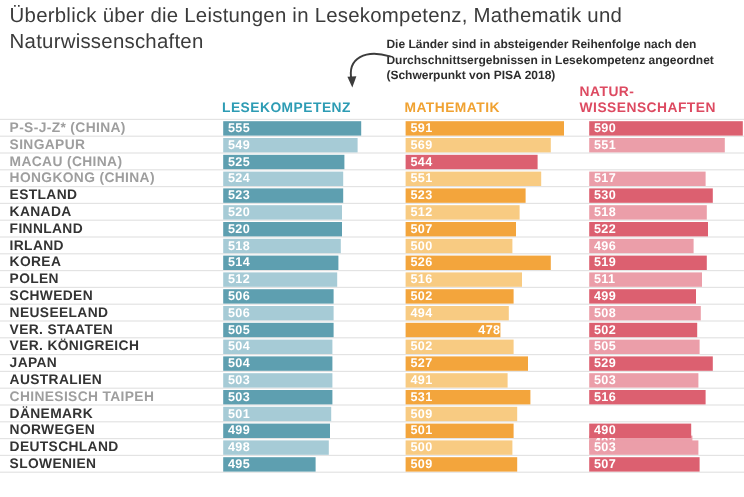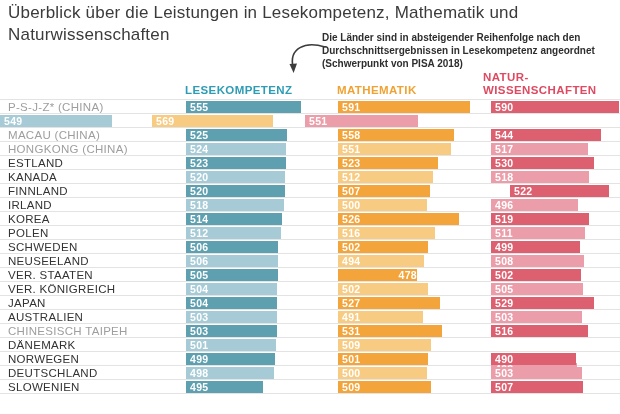--- a/index.html
+++ b/index.html
@@ -56,21 +56,21 @@
   .row {
     display: flex;
     height: 14px;
     border-bottom: 1px solid #e3e3e3;
     align-items: stretch;
   }
   .country {
     flex: 0 0 186px;
     padding-left: 8px;
     font-size: 11.5px;
-    font-weight: 400;
+    font-weight: 700;
     letter-spacing: 0.3px;
     color: #333333;
     line-height: 14px;
     white-space: nowrap;
     overflow: hidden;
   }
   .country.muted { color: #9e9e9e; }
   .barcell { position: relative; }
   .barcell.reading { flex: 0 0 152px; }
   .barcell.math    { flex: 0 0 153px; }
@@ -123,20 +123,21 @@
             <span class="val">591</span>
           </div>
         </div>
         <div class="barcell science">
           <div class="bar" style="width: 128px; background: rgb(220, 96, 112);">
             <span class="val">590</span>
           </div>
         </div>
       </div>
       <div class="row">
+        <div class="country muted">SINGAPUR</div>
         <div class="barcell reading">
           <div class="bar" style="width: 112px; background: rgb(166, 203, 214);">
             <span class="val">549</span>
           </div>
         </div>
         <div class="barcell math">
           <div class="bar" style="width: 121px; background: rgb(248, 203, 130);">
             <span class="val">569</span>
           </div>
         </div>
@@ -146,25 +147,20 @@
           </div>
         </div>
       </div>
       <div class="row">
         <div class="country muted">MACAU (CHINA)</div>
         <div class="barcell reading">
           <div class="bar" style="width: 101px; background: rgb(94, 159, 176);">
             <span class="val">525</span>
           </div>
         </div>
-        <div class="barcell math">
-          <div class="bar" style="width: 116px; background: rgb(243, 165, 60);">
-            <span class="val">558</span>
-          </div>
-        </div>
         <div class="barcell science">
           <div class="bar" style="width: 110px; background: rgb(220, 96, 112);">
             <span class="val">544</span>
           </div>
         </div>
       </div>
       <div class="row">
         <div class="country muted">HONGKONG (CHINA)</div>
         <div class="barcell reading">
           <div class="bar" style="width: 100px; background: rgb(166, 203, 214);">
@@ -224,21 +220,21 @@
           <div class="bar" style="width: 99px; background: rgb(94, 159, 176);">
             <span class="val">520</span>
           </div>
         </div>
         <div class="barcell math">
           <div class="bar" style="width: 92px; background: rgb(243, 165, 60);">
             <span class="val">507</span>
           </div>
         </div>
         <div class="barcell science">
-          <div class="bar" style="width: 99px; background: rgb(220, 96, 112); margin-left: 19px;">
+          <div class="bar" style="width: 99px; background: rgb(220, 96, 112);">
             <span class="val">522</span>
           </div>
         </div>
       </div>
       <div class="row">
         <div class="country">IRLAND</div>
         <div class="barcell reading">
           <div class="bar" style="width: 98px; background: rgb(166, 203, 214);">
             <span class="val">518</span>
           </div>

